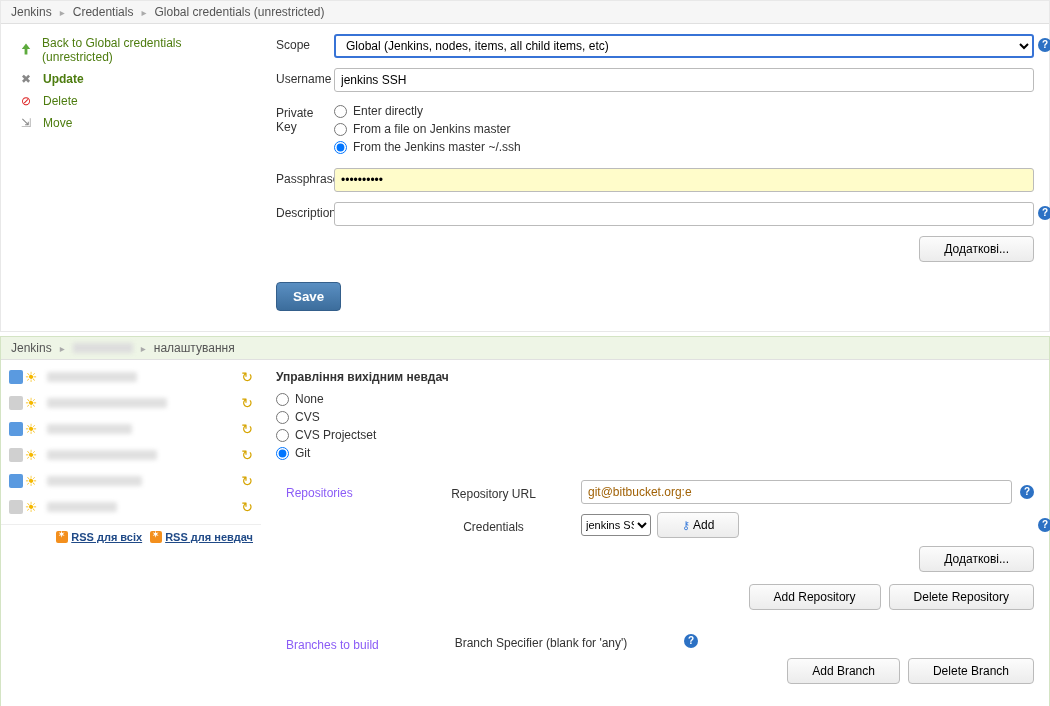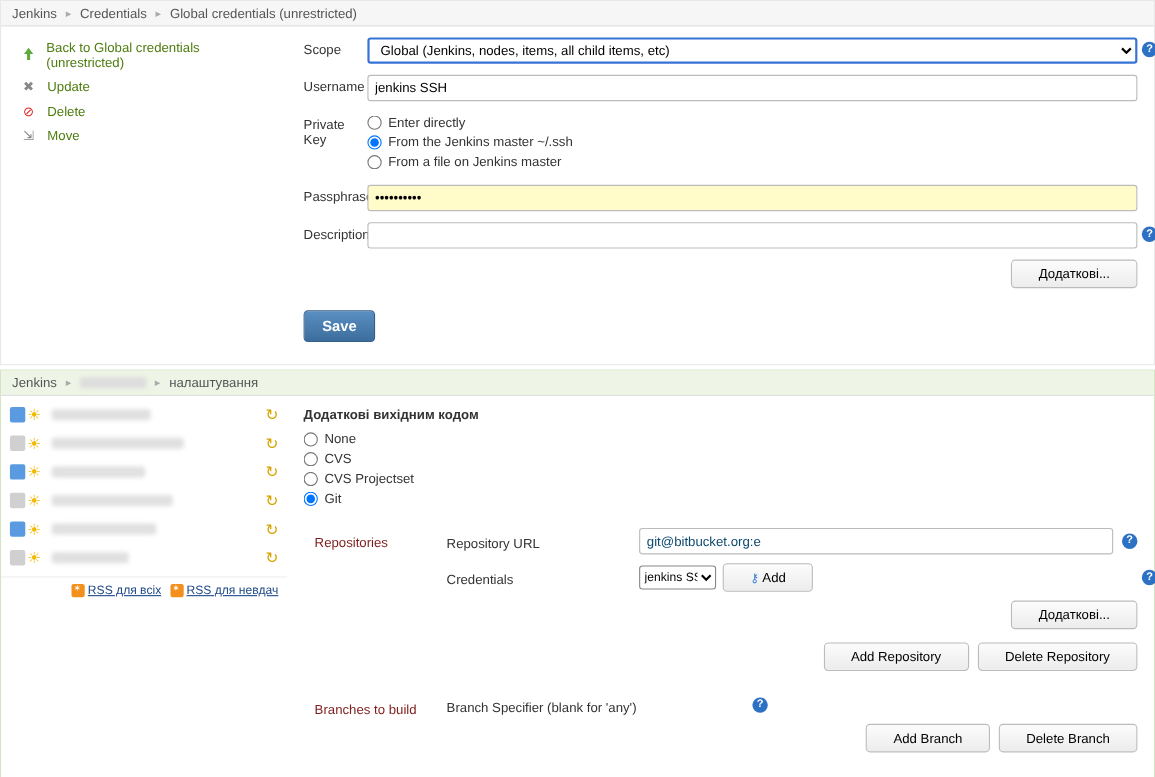--- a/index.html
+++ b/index.html
@@ -13,21 +13,21 @@
 .crumb-sep { color: #aaa; font-size: 10px; }
 
 
 .layout { display: flex; }
 .sidebar { width: 260px; padding: 8px 10px 10px; }
 .main { flex: 1; padding: 10px 15px 20px; }
 
 .side-item { display: flex; align-items: center; gap: 8px; padding: 4px 6px; cursor: pointer; }
 .side-item .icon { width: 18px; display: inline-block; text-align: center; }
 .side-item .lbl { color: #4d7c0f; }
-.side-item.active .lbl { font-weight: normal; }
+.side-item.active .lbl { font-weight: bold; }
 
 
 .form-row { display: flex; align-items: flex-start; margin-bottom: 10px; }
 .form-row .lab { width: 58px; padding-top: 4px; color: #333; font-size: 12px; }
 .form-row .ctrl { flex: 1; position: relative; }
 
 .wide-input, .wide-select { width: 100%; height: 24px; border: 1px solid #bbb; border-radius: 3px; padding: 2px 6px; font-size: 12px; background: #fff; }
 .scope-sel { border: 2px solid #3773d6; }
 .passphrase { background: #fffcca; }
 .help-icon { position: absolute; right: -18px; top: 4px; width: 14px; height: 14px; background: #2c71c4; color: #fff; border-radius: 50%; font-size: 10px; text-align: center; line-height: 14px; font-weight: bold; cursor: pointer; }
@@ -48,31 +48,31 @@
 .jobs { padding: 4px 0; }
 .job-row { display: flex; align-items: center; justify-content: space-between; padding: 5px 8px; }
 .job-row .blur-text { flex: 1; margin-left: 8px; display: flex; align-items: center; gap: 6px; }
 .status-dot { width: 14px; height: 14px; border-radius: 2px; background: #5a9ae0; }
 .status-dot.g { background: #d0d0d0; }
 .weather { width: 16px; height: 16px; font-size: 14px; color: #f5b800; text-align: center; }
 .blur-bar { height: 10px; background: #e0e0e0; border-radius: 2px; filter: blur(2px); }
 .sched-icon { color: #d6a400; font-size: 14px; }
 
 .rss-row { display: flex; justify-content: flex-end; gap: 8px; padding: 6px 8px; border-top: 1px solid #eee; }
-.rss-link { color: #204a87; text-decoration: underline; font-size: 11px; display: flex; align-items: center; gap: 3px; }
+.rss-link { color: #204a87; text-decoration: underline; font-size: 11px; display: flex; align-items: center; gap: 3px; font-weight: bold; }
 .rss-icon { width: 12px; height: 12px; background: #f38f1d; border-radius: 2px; display: inline-block; position: relative; }
 .rss-icon::after { content: "\2736"; color: #fff; font-size: 8px; position: absolute; top: -1px; left: 2px; }
 
 .section-title { font-weight: bold; margin-bottom: 8px; }
 .scm-radios { margin-bottom: 20px; }
 .sub-section { margin-left: 10px; }
 .sub-row { display: flex; align-items: flex-start; margin-bottom: 10px; }
-.sub-row .sub-lab { width: 120px; padding-top: 6px; color: #7f1d1d; }
+.sub-row .sub-lab { width: 120px; padding-top: 6px; color: #8b5cf6; }
 .sub-row .sub-ctrl { flex: 1; position: relative; }
-.indent-lab { display:inline-block; width: 175px; padding-top:4px; }
+.indent-lab { display:inline-block; width: 175px; padding-top:4px;text-align:center; }
 .repo-row { display: flex; align-items: center; margin-bottom: 8px; position: relative; }
 .half-input { flex: 1; height: 24px; border: 1px solid #bbb; border-radius: 3px; padding: 2px 6px; font-size: 12px; }
 .cred-select { width: 70px; height: 22px; border: 1px solid #888; border-radius: 3px; font-size: 11px; background: #fff; margin-right: 6px; }
 .repo-help { width: 14px; height: 14px; background: #2c71c4; color: #fff; border-radius: 50%; font-size: 10px; text-align: center; line-height: 14px; font-weight: bold; margin-left:8px; cursor: pointer; }
 .btn-group { display: flex; justify-content: flex-end; gap: 8px; margin: 6px 0 12px; }
 .add-btn .key-icon { color: #3b7ddb; margin-right: 3px; font-size: 11px; }
 svg.arrow-up { width: 14px; height: 14px; }
 </style>
 </head>
 <body>
@@ -124,26 +124,26 @@
         </div>
       </div>
       <div class="form-row">
         <div class="lab">Private Key</div>
         <div class="ctrl radio-group">
           <div class="radio-row">
               <input type="radio" name="pk" style="">
               <span>Enter directly</span>
             </div>
           <div class="radio-row">
+              <input type="radio" name="pk" style="">
+              <span>From a file on Jenkins master</span>
+            </div>
+          <div class="radio-row">
               <input type="radio" name="pk" checked="" style="">
               <span>From the Jenkins master ~/.ssh</span>
-            </div>
-          <div class="radio-row">
-              <input type="radio" name="pk" style="">
-              <span>From a file on Jenkins master</span>
             </div>
         </div>
       </div>
       <div class="form-row">
         <div class="lab">Passphrase</div>
         <div class="ctrl">
           <input class="wide-input passphrase" value="••••••••••" style="">
         </div>
       </div>
       <div class="form-row">
@@ -229,21 +229,21 @@
             <span>RSS для всіх</span>
           </a>
         <a class="rss-link">
             <span class="rss-icon"></span>
             <span>RSS для невдач</span>
           </a>
       </div>
     </div>
 
     <div class="main">
-      <div class="section-title">Додаткові вихідним кодом</div>
+      <div class="section-title">Управління вихідним невдач</div>
       <div class="scm-radios">
         <div class="radio-row">
             <input type="radio" name="scm" style="">
             <span>None</span>
           </div>
         <div class="radio-row">
             <input type="radio" name="scm" style="">
             <span>CVS</span>
           </div>
         <div class="radio-row">
@@ -255,21 +255,21 @@
             <span>Git</span>
           </div>
       </div>
 
       <div class="sub-section">
         <div class="sub-row">
           <div class="sub-lab">Repositories</div>
           <div class="sub-ctrl">
             <div class="repo-row">
               <span class="indent-lab">Repository URL</span>
-              <input class="half-input" style="color: #0c4a6e;" value="git@bitbucket.org:e">
+              <input class="half-input" style="color: #a16207;" value="git@bitbucket.org:e">
               <span class="repo-help">?</span>
             </div>
             <div class="repo-row">
               <span class="indent-lab">Credentials</span>
               <select class="cred-select"><option>jenkins SSH</option></select>
               <button class="btn add-btn"><span class="key-icon">⚷</span><span>Add</span></button>
               <span class="repo-help" style="position:absolute;right:-18px">?</span>
             </div>
             <div class="btn-group">
                 <button class="btn">Додаткові...</button>

